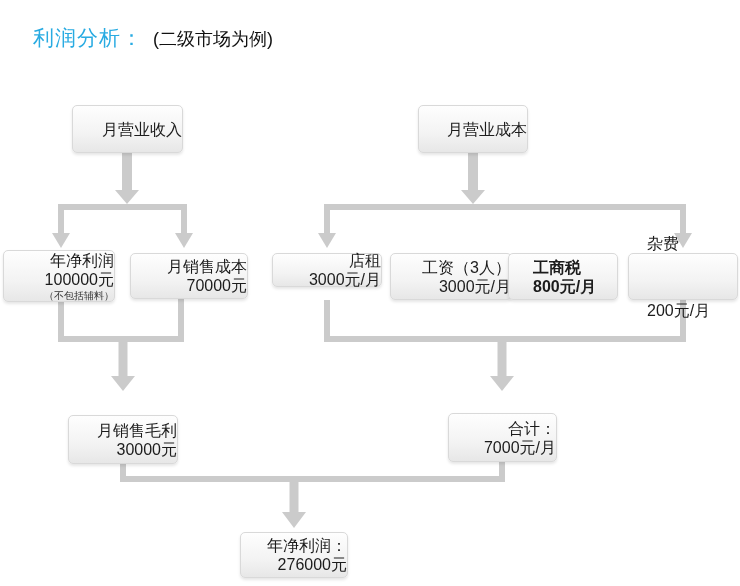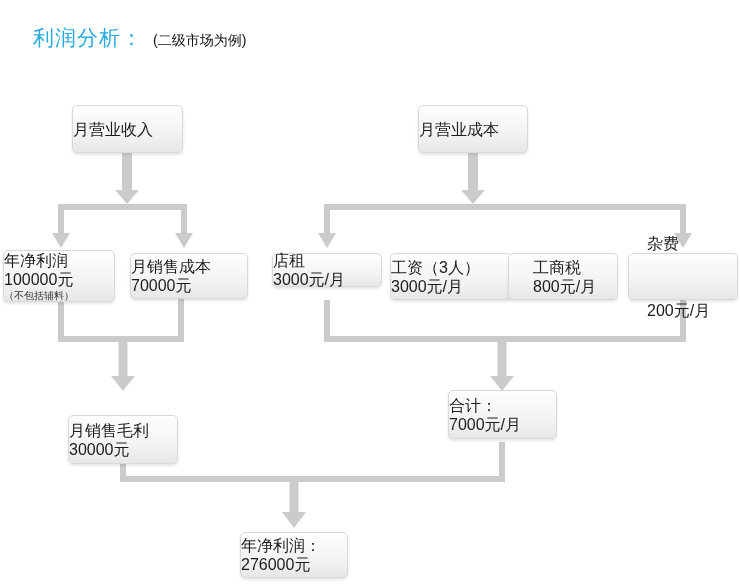--- a/index.html
+++ b/index.html
@@ -3,32 +3,32 @@
 <meta charset="utf-8">
 <style>
   html,body{margin:0;padding:0;}
   body{
     width:740px;height:586px;position:relative;background:#ffffff;
     font-family:"Liberation Sans","DejaVu Sans",sans-serif;
     overflow:hidden;color:#222;
   }
   .title{position:absolute;left:33px;top:24px;white-space:nowrap;}
   .title-main{font-size:21px;color:#29abe2;letter-spacing:1px;}
-  .title-sub{font-size:14px;color:#111;margin-left:10px;}
+  .title-sub{font-size:18px;color:#111;margin-left:10px;}
   svg.connectors{position:absolute;left:0;top:0;z-index:0;}
   .box{
     position:absolute;z-index:1;box-sizing:border-box;
     background:linear-gradient(180deg,#fefefe 0%,#f3f3f3 60%,#e7e7e7 100%);
     border:1px solid #d9d9d9;border-radius:5px;
     box-shadow:0 2px 3px rgba(0,0,0,0.10);
-    display:flex;flex-direction:column;justify-content:center;align-items:flex-start;
+    display:flex;flex-direction:column;justify-content:center;align-items:flex-end;
     font-size:16px;line-height:19px;color:#1c1c1c;text-align:center;
   }
   .box .note{font-size:10px;line-height:13px;color:#333;}
-  .box.bold{font-weight:normal;}
+  .box.bold{font-weight:bold;}
   .box.align-left{align-items:flex-start;text-align:left;}
   .box.pad24{padding-left:24px;}
   .box.pad18{padding-left:18px;gap:48px;}
 </style>
 </head>
 <body>
 
 <svg class="connectors" width="740" height="586" viewBox="0 0 740 586">
   <g fill="#cbcbcb" stroke="#cbcbcb" stroke-linecap="butt">
 
@@ -119,21 +119,21 @@
 <div class="box align-left pad18" style="left:628px;top:253px;width:110px;height:47px;">
   <div>杂费</div>
   <div>200元/月</div>
 </div>
 
 <div class="box" style="left:68px;top:415px;width:110px;height:49px;">
   <div>月销售毛利</div>
   <div>30000元</div>
 </div>
 
-<div class="box" style="left:448px;top:390px;width:109px;height:49px;">
+<div class="box" style="left:448px;top:413px;width:109px;height:49px;">
   <div>合计：</div>
   <div>7000元/月</div>
 </div>
 
 <div class="box" style="left:240px;top:532px;width:108px;height:46px;">
   <div>年净利润：</div>
   <div>276000元</div>
 </div>
 
 </body></html>

